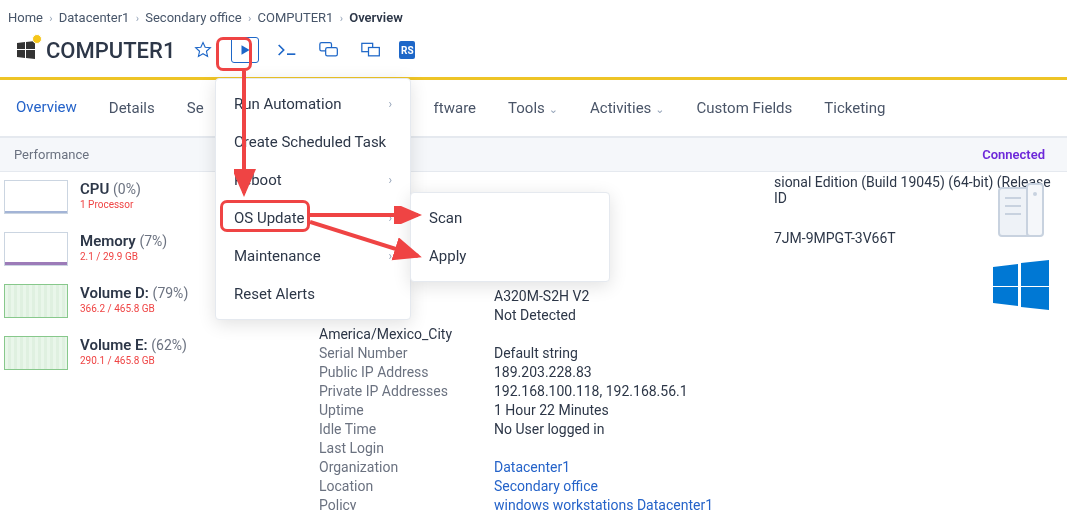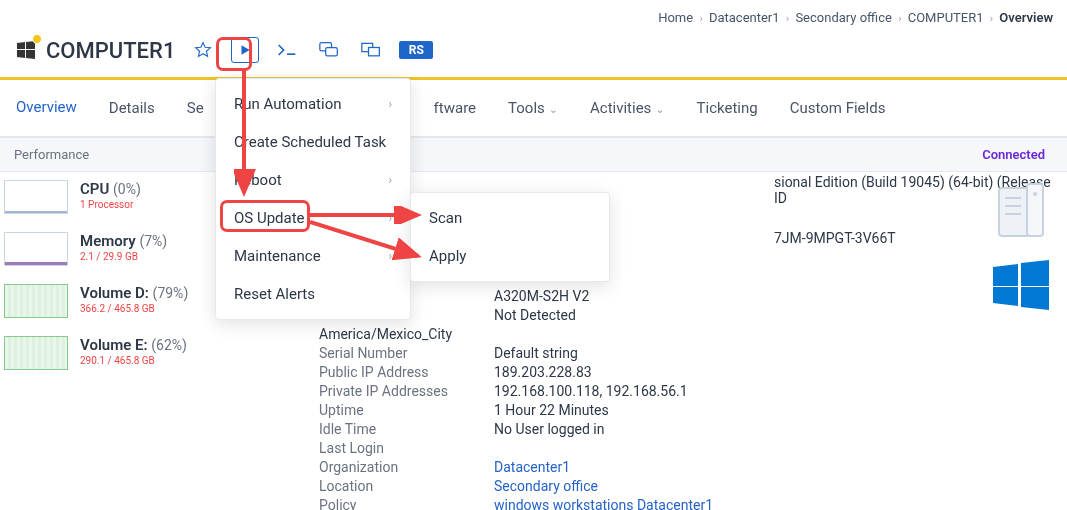--- a/index.html
+++ b/index.html
@@ -8,24 +8,23 @@
     font-family: -apple-system, BlinkMacSystemFont, "Segoe UI", Roboto, Helvetica, Arial, sans-serif;
     font-size: 14px;
     color: #333;
     background: #fff;
     width: 1067px;
     position: relative;
   }
 
   
   .breadcrumb {
-    padding: 10px 14px 6px;
+    padding: 10px 8px 6px;
     font-size: 13px;
     color: #4a5568;
-    text-align: right;
   }
   .breadcrumb .sep { margin: 0 3px; color: #94a3b8; font-size: 11px; }
   .breadcrumb .crumb { color: #475569; cursor: pointer; }
   .breadcrumb .current { font-weight: 600; color: #2d3748; }
 
   
   .title-row {
     display: flex;
     align-items: center;
     padding: 6px 14px 14px;
@@ -162,38 +161,38 @@
           <rect x="1" y="1" width="14" height="10" rx="2" fill="none" stroke="#1e67c8" stroke-width="1.5"></rect>
           <rect x="8" y="7" width="14" height="10" rx="2" fill="#fff" stroke="#1e67c8" stroke-width="1.5"></rect>
         </svg>
     </div>
     <div class="icon-btn">
       <svg width="20" height="16" viewBox="0 0 24 18">
           <rect x="1" y="1" width="13" height="10" fill="none" stroke="#1e67c8" stroke-width="1.5"></rect>
           <rect x="9" y="6" width="13" height="10" fill="#fff" stroke="#1e67c8" stroke-width="1.5"></rect>
         </svg>
     </div>
-    <div class="icon-btn" style="background:#1e67c8;color:#fff;font-size:12px;font-weight:700;width:34px;height:18px;border-radius:2px;">
+    <div class="icon-btn" style="background:#1e67c8;color:#fff;font-size:10px;font-weight:700;width:16px;height:18px;border-radius:2px;">
       <span>RS</span>
     </div>
   </div>
 </div>
 
 <div class="yellow-bar"></div>
 
 <div class="tabs">
   <div class="tab active">Overview</div>
   <div class="tab">Details</div>
   <div class="tab">Se</div>
   <div style="width:170px"></div>
   <div class="tab">ftware</div>
   <div class="tab"><span>Tools</span><span class="chev">⌄</span></div>
   <div class="tab"><span>Activities</span><span class="chev">⌄</span></div>
+  <div class="tab">Custom Fields</div>
   <div class="tab">Ticketing</div>
-  <div class="tab">Custom Fields</div>
 </div>
 
 <div class="panel-header">
   <span>Performance</span>
   <span class="connected">Connected</span>
 </div>
 
 <div class="content">
   <div class="left-col">
     <div class="metrics">

